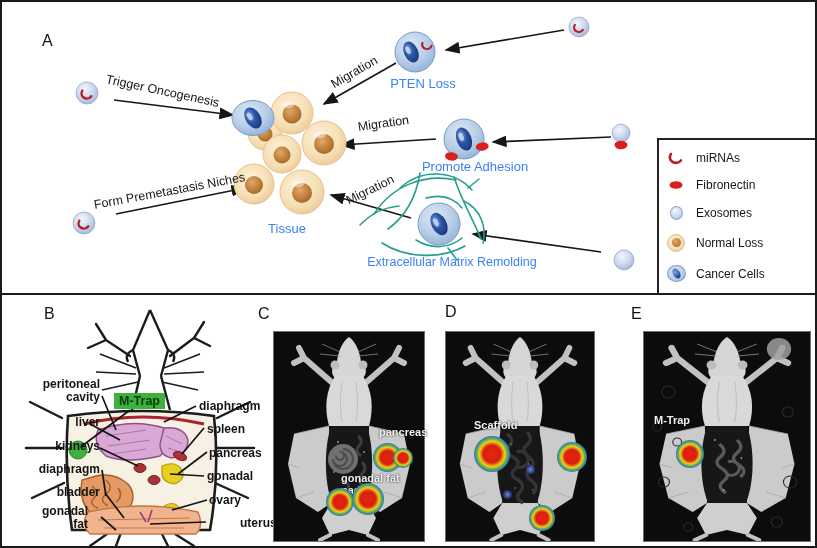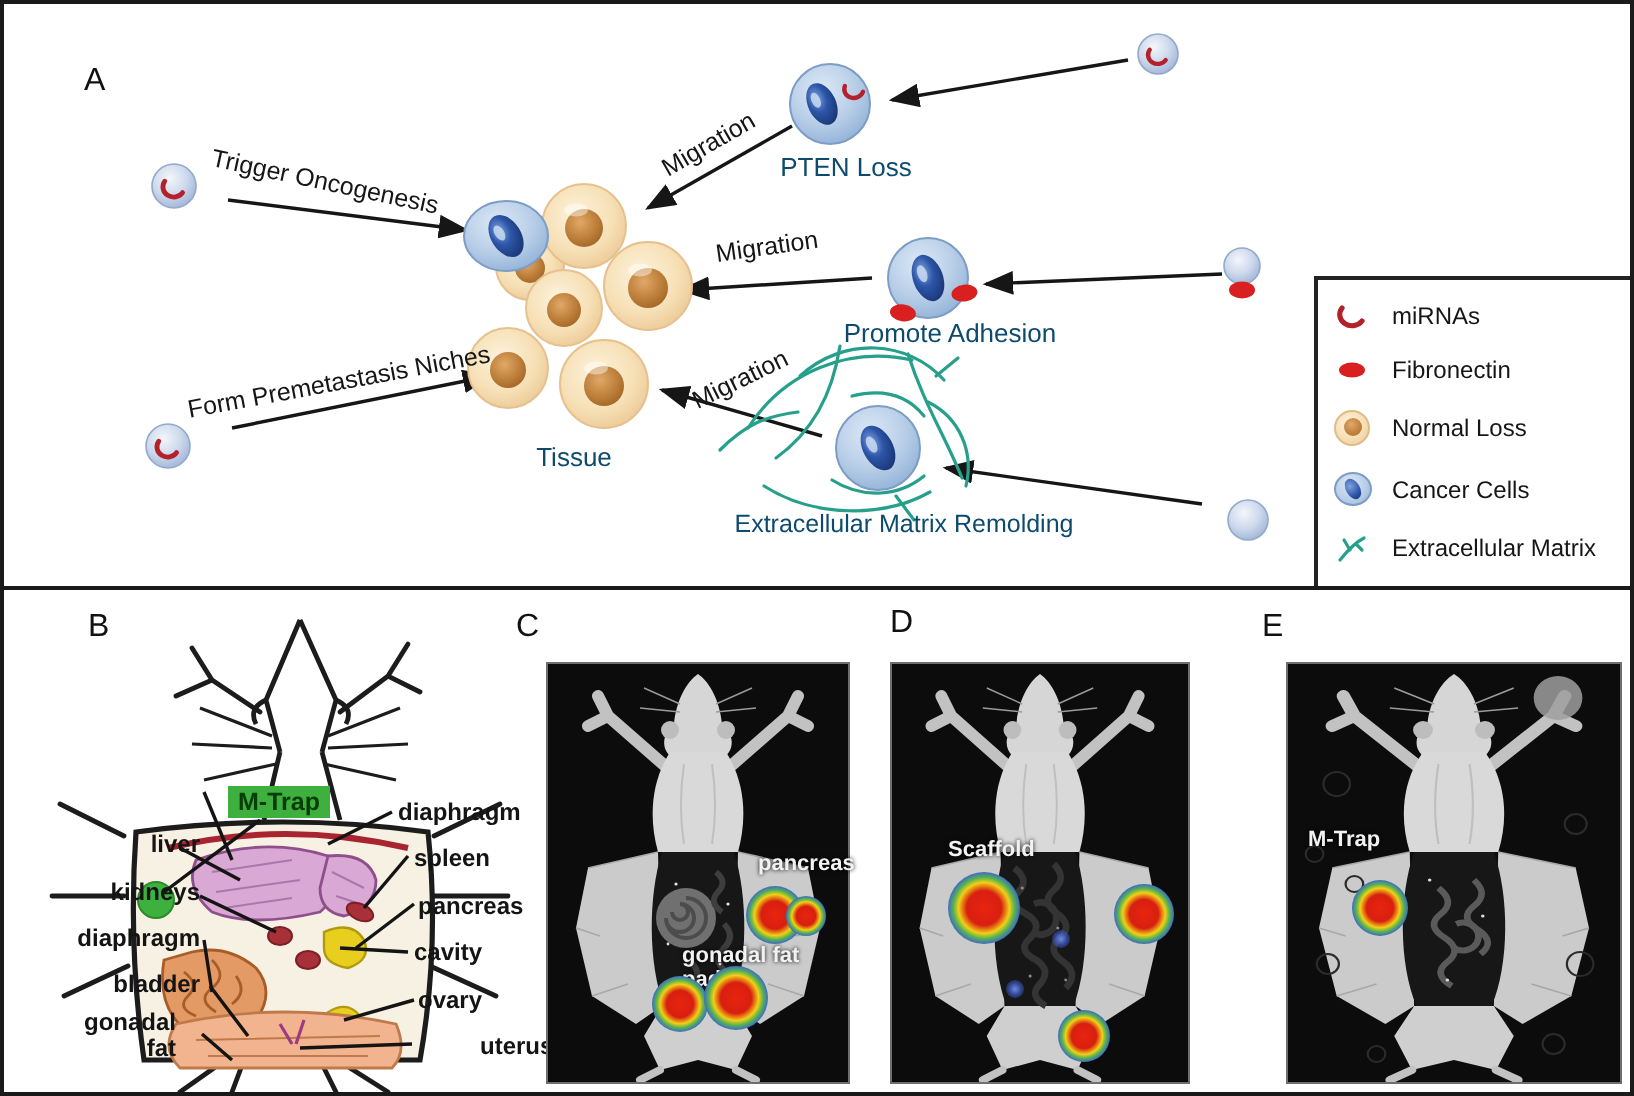--- a/index.html
+++ b/index.html
@@ -4,21 +4,21 @@
 <style>
   html,body{margin:0;padding:0;background:#ffffff;}
   *{box-sizing:border-box;}
   #figure{
     position:relative;width:817px;height:548px;background:#ffffff;
     border:2px solid #1a1a1a;overflow:hidden;
     font-family:"Liberation Sans", sans-serif;color:#1a1a1a;
   }
   .abs{position:absolute;}
   .panel-letter{font-size:16px;color:#111;}
-  .alabel{font-size:13px;color:#0c4a6e;white-space:nowrap;}
+  .alabel{font-size:13px;color:#3b82f6;white-space:nowrap;}
   .rot{transform-origin:left center;white-space:nowrap;font-size:12.5px;color:#161616;}
   .divider{position:absolute;left:0;top:291px;width:817px;height:2px;background:#1a1a1a;}
   
   .legend{
     position:absolute;left:655px;top:119px;width:163px;height:157px;
     border:2px solid #222;background:#fff;display:flex;flex-direction:column;
     justify-content:space-around;padding:4px 6px;margin-top:17px;
   }
   .legend-row{display:flex;align-items:center;gap:9px;}
   .legend-row .txt{font-size:12px;color:#161616;white-space:nowrap;}
@@ -233,42 +233,40 @@
     <div class="legend-row">
       <span class="ic">
         <svg width="18" height="12">
             <ellipse cx="9" cy="6" rx="6.5" ry="3.8" fill="#d92020"></ellipse>
           </svg>
       </span>
       <span class="txt">Fibronectin</span>
     </div>
     <div class="legend-row">
       <span class="ic">
+          <span class="ic-exo"></span>
+        </span>
+      <span class="txt">Exosomes</span>
+    </div>
+    <div class="legend-row">
+      <span class="ic">
           <span class="ic-norm">
             <span class="ic-norm-n"></span>
           </span>
         </span>
       <span class="txt">Normal Loss</span>
     </div>
     <div class="legend-row">
       <span class="ic">
           <span class="ic-can">
             <span class="ic-can-n"></span>
           </span>
         </span>
       <span class="txt">Cancer Cells</span>
     </div>
-    <div class="legend-row">
-      <span class="ic">
-        <svg width="18" height="16">
-            <path d="M3,14 C7,9 11,5 15,3 M8,9 L5,4 M11,6 L14,9" stroke="#27a08b" stroke-width="1.6" fill="none" stroke-linecap="round"></path>
-          </svg>
-      </span>
-      <span class="txt">Extracellular Matrix</span>
-    </div>
   </div>
 
   <div class="divider"></div>
 
   <div class="abs panel-letter" style="left:42px;top:303px;">B</div>
 
   <svg class="abs" style="left:10px;top:296px;" width="255" height="250" viewBox="0 0 255 250">
 
     <g stroke="#1c1c1c" stroke-width="2.4" fill="none" stroke-linecap="round">
       <path d="M118,58 L94,42 L76,50 M94,42 L84,26"></path>
@@ -333,29 +331,30 @@
       <path d="M184,108 L152,124"></path>
       <path d="M192,130 L170,156"></path>
       <path d="M195,154 L166,176"></path>
       <path d="M192,178 L158,176"></path>
       <path d="M195,202 L160,212"></path>
       <path d="M194,224 L138,226"></path>
     </g>
   </svg>
 
   <div class="mtrap-tag">M-Trap</div>
+  <div class="abs blabel r" style="left:18px;top:376px;width:80px;">peritoneal cavity</div>
   <div class="abs blabel r" style="left:28px;top:414px;width:70px;">liver</div>
   <div class="abs blabel r" style="left:18px;top:438px;width:80px;">kidneys</div>
   <div class="abs blabel r" style="left:8px;top:461px;width:90px;">diaphragm</div>
   <div class="abs blabel r" style="left:14px;top:484px;width:84px;">bladder</div>
   <div class="abs blabel r" style="left:24px;top:503px;width:62px;">gonadal fat</div>
   <div class="abs blabel" style="left:197px;top:398px;">diaphragm</div>
   <div class="abs blabel" style="left:205px;top:421px;">spleen</div>
   <div class="abs blabel" style="left:207px;top:445px;">pancreas</div>
-  <div class="abs blabel" style="left:205px;top:468px;">cavity</div>
+  <div class="abs blabel" style="left:205px;top:468px;">gonadal</div>
   <div class="abs blabel" style="left:207px;top:492px;">ovary</div>
   <div class="abs blabel" style="left:206px;top:515px;margin-left:32px;">uterus</div>
 
   <div class="abs panel-letter" style="left:256px;top:303px;">C</div>
   <div class="photo" style="left:272px;top:330px;width:150px;height:209px;">
     <svg width="150" height="209" viewBox="0 0 150 209" preserveAspectRatio="none">
       <g id="mousebody">
         <rect width="150" height="209" fill="#0c0c0c"></rect>
         <path d="M62,54 L30,26 M30,26 L20,31 M30,26 L25,16" stroke="#c2c2c2" stroke-width="6" stroke-linecap="round" fill="none"></path>
         <path d="M88,54 L120,26 M120,26 L130,31 M120,26 L125,16" stroke="#c2c2c2" stroke-width="6" stroke-linecap="round" fill="none"></path>

